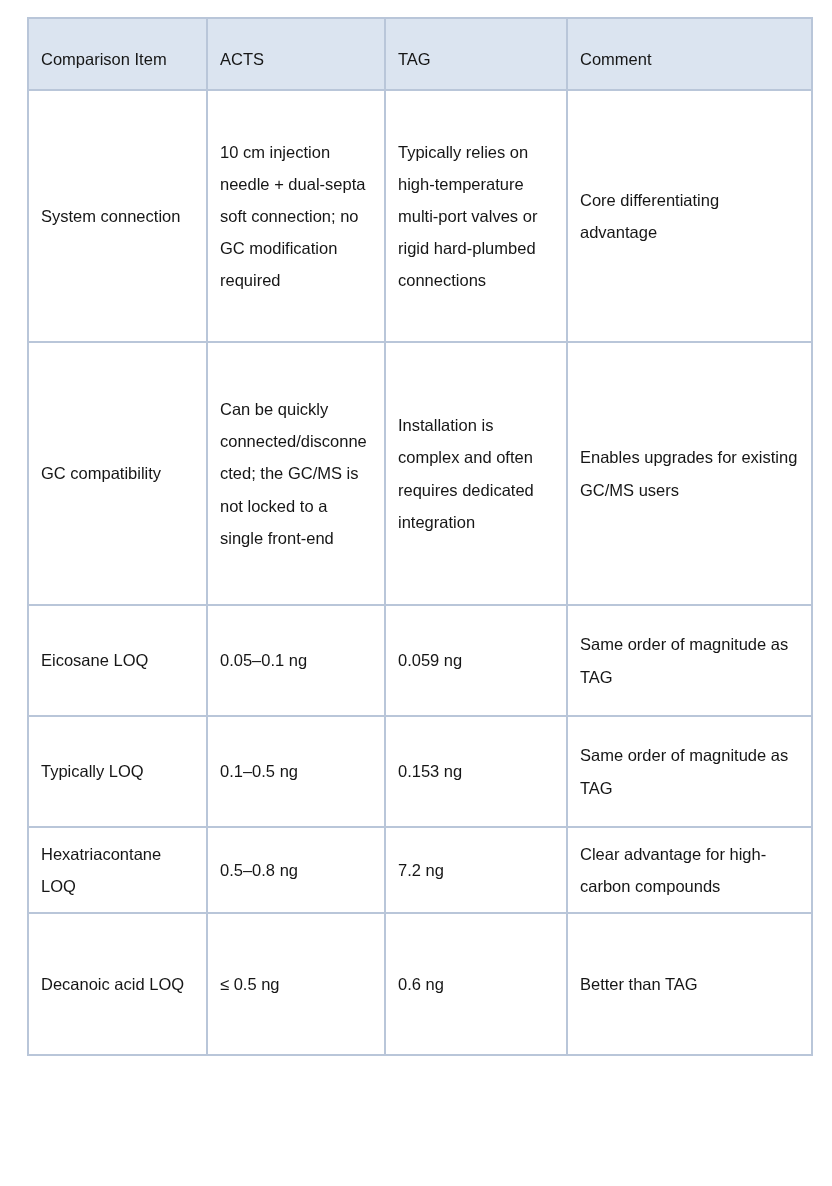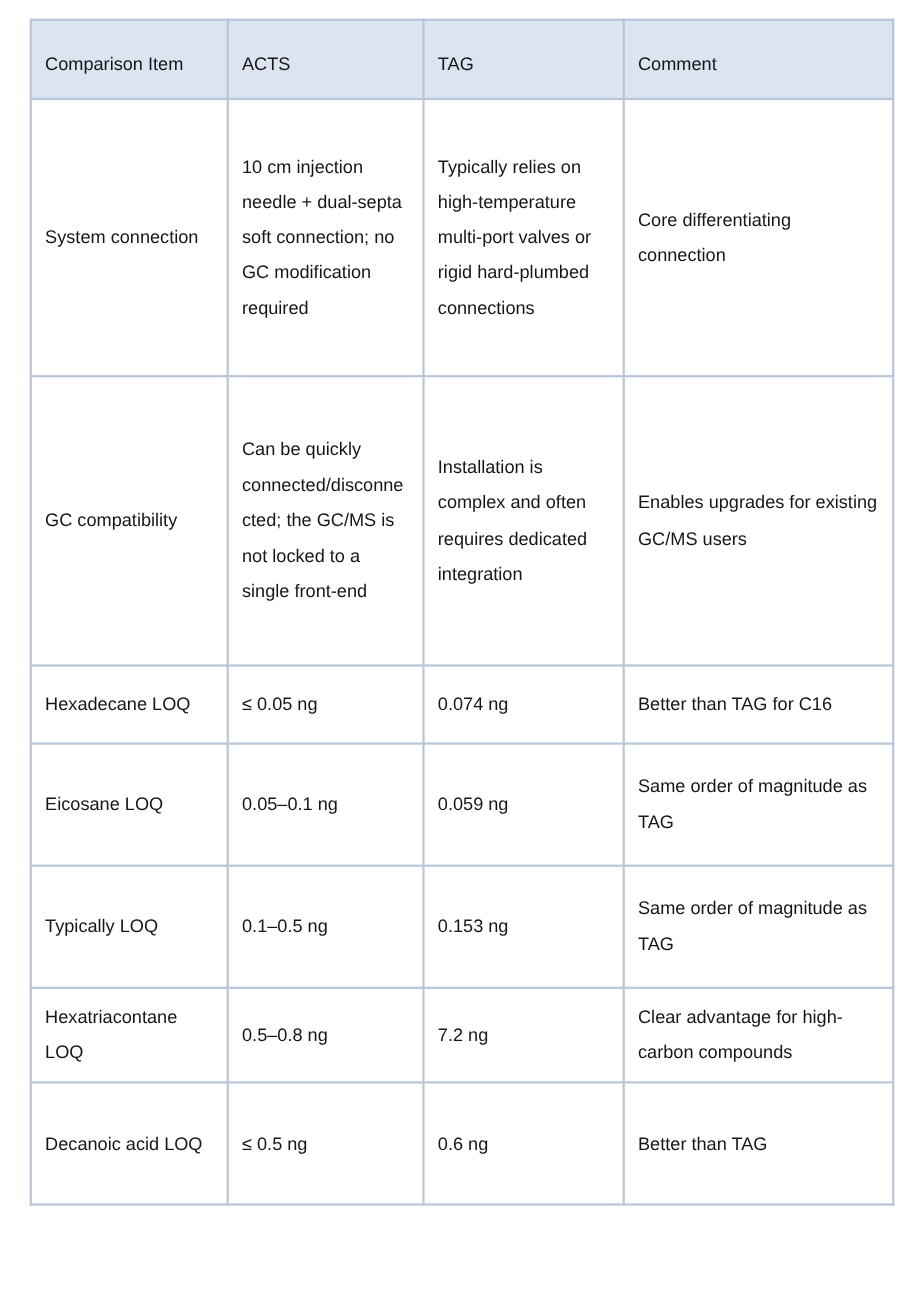--- a/index.html
+++ b/index.html
@@ -54,21 +54,21 @@
     vertical-align: middle;
   }
 
   
   tr[data-row="0"] td { height: 252px; }
   tr[data-row="1"] td { height: 263px; }
   tr[data-row="2"] td { height: 71px;  line-height: 1.6; }
   tr[data-row="3"] td { height: 111px; }
   tr[data-row="4"] td { height: 111px; }
   tr[data-row="5"] td { height: 85px; }
-  tr[data-row="6"] td { height: 111px; border-radius: 30px; }
+  tr[data-row="6"] td { height: 142px; border-radius: 30px; }
 
   
   td.cell-acts, td.cell-tag { line-height: 1.95; }
 </style>
 </head>
 <body>
 
 <div id="comparison-table-wrap">
   <table class="cmp">
     <colgroup>
@@ -83,33 +83,27 @@
         <th>ACTS</th>
         <th>TAG</th>
         <th>Comment</th>
       </tr>
     </thead>
     <tbody>
       <tr data-row="0">
         <td class="cell-item">System connection</td>
         <td class="cell-acts">10 cm injection needle + dual-septa soft connection; no GC modification required</td>
         <td class="cell-tag">Typically relies on high-temperature multi-port valves or rigid hard-plumbed connections</td>
-        <td class="cell-comment">Core differentiating connection</td>
+        <td class="cell-comment">Core differentiating advantage</td>
       </tr>
       <tr data-row="1">
         <td class="cell-item">GC compatibility</td>
         <td class="cell-acts">Can be quickly connected/disconnected; the GC/MS is not locked to a single front-end</td>
         <td class="cell-tag">Installation is complex and often requires dedicated integration</td>
         <td class="cell-comment">Enables upgrades for existing GC/MS users</td>
-      </tr>
-      <tr data-row="2">
-        <td class="cell-item">Hexadecane LOQ</td>
-        <td class="cell-acts">≤ 0.05 ng</td>
-        <td class="cell-tag">0.074 ng</td>
-        <td class="cell-comment">Better than TAG for C16</td>
       </tr>
       <tr data-row="3">
         <td class="cell-item">Eicosane LOQ</td>
         <td class="cell-acts">0.05–0.1 ng</td>
         <td class="cell-tag">0.059 ng</td>
         <td class="cell-comment">Same order of magnitude as TAG</td>
       </tr>
       <tr data-row="4">
         <td class="cell-item">Typically LOQ</td>
         <td class="cell-acts">0.1–0.5 ng</td>

